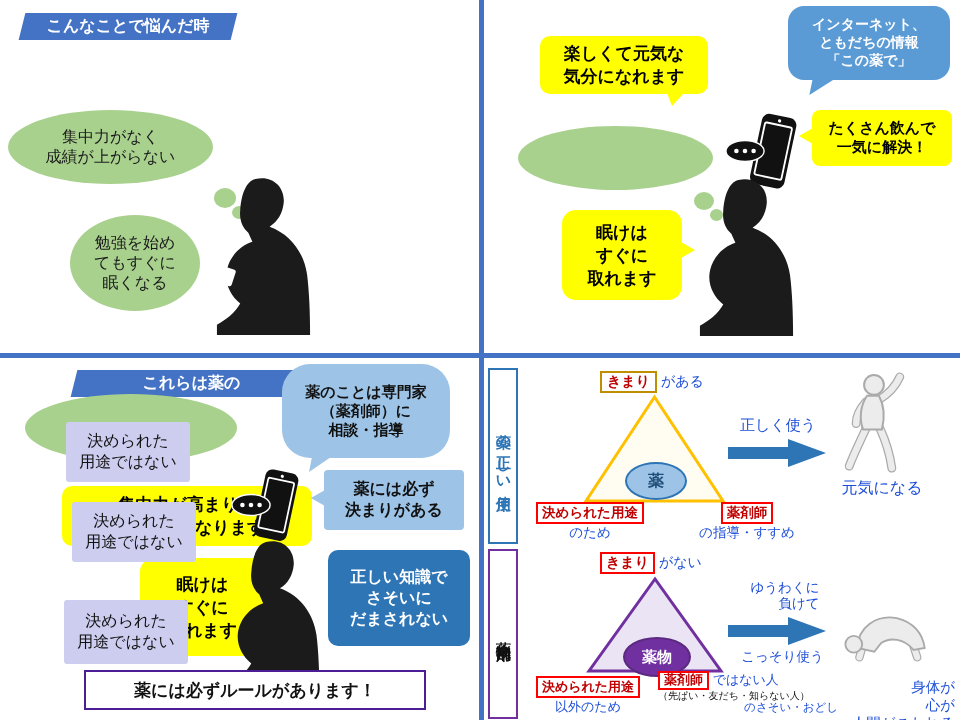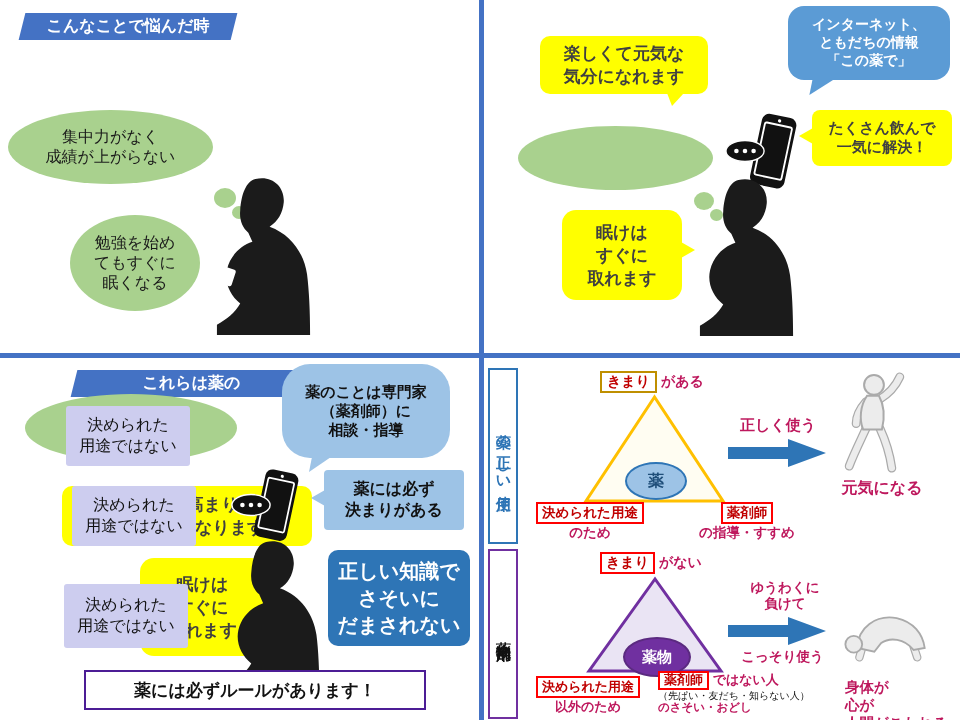--- a/index.html
+++ b/index.html
@@ -9,31 +9,31 @@
   }
   .abs{position:absolute;}
   .center{display:flex;align-items:center;justify-content:center;text-align:center;}
   .pre{white-space:pre-line;}
   .divider{background:#4472C4;}
   .banner{background:#4472C4;transform:skewX(-14deg);}
   .banner .in{transform:skewX(14deg);color:#fff;font-weight:bold;font-size:16px;width:100%;}
   .cloud{background:#A9D18E;border-radius:50%;}
   .cloudtxt{font-size:16px;color:#1a1a1a;line-height:1.25;}
   .dotc{background:#A9D18E;border-radius:50%;}
-  .yellow{background:#FFFF00;border-radius:10px;font-weight:bold;color:#404040;}
+  .yellow{background:#FFFF00;border-radius:10px;font-weight:bold;color:#000000;}
   .bluebubble{background:#5B9BD5;border-radius:16px;color:#fff;font-weight:bold;}
   .ltblue{background:#9DC3E6;color:#111;}
   .dkblue{background:#2E75B6;color:#fff;font-weight:bold;border-radius:10px;}
-  .lav{background:#CDCDEF;border-radius:3px;color:#111;font-size:16px;line-height:1.3;}
+  .lav{background:#CDCDEF;border-radius:3px;color:#111;font-size:16px;line-height:1.3;margin-top:16px;}
   .tail{position:absolute;width:0;height:0;}
   .footerbox{background:#fff;border:2px solid #4c1d95;font-weight:bold;font-size:17px;color:#111;}
   .vlabel{background:#fff;writing-mode:vertical-rl;text-orientation:upright;font-weight:bold;font-size:15px;letter-spacing:2px;display:flex;align-items:center;justify-content:center;}
   .redbox{border:2px solid #FF0000;color:#C00000;font-weight:bold;padding:0 4px;display:inline-block;background:#fff;}
   .goldbox{border:2px solid #BF8F00;color:#C00000;font-weight:bold;padding:0 5px;display:inline-block;background:#fff;}
-  .blacktxt{color:#be185d;font-weight:bold;}
+  .blacktxt{color:#1d4ed8;font-weight:normal;text-align:right;}
   .small{font-size:10px;}
 </style>
 </head>
 <body>
 
 <div id="slide">
 
   <div class="abs divider" style="left:479px;top:0;width:5px;height:720px;"></div>
   <div class="abs divider" style="left:0;top:353px;width:960px;height:5px;"></div>
 
@@ -148,21 +148,21 @@
     <div class="tail" style="left:-13px;top:20px;border-top:8px solid transparent;border-bottom:8px solid transparent;border-right:14px solid #9DC3E6;"></div>
   </div>
 
   <div class="abs ltblue center" style="left:282px;top:364px;width:168px;height:94px;border-radius:28px;font-size:15px;font-weight:bold;z-index:3;">
     <span class="pre">薬のことは専門家
 （薬剤師）に
 相談・指導</span>
     <div class="tail" style="left:26px;bottom:-14px;border-top:15px solid #9DC3E6;border-left:5px solid transparent;border-right:14px solid transparent;transform:skewX(-28deg);"></div>
   </div>
 
-  <div class="abs dkblue center" style="left:328px;top:550px;width:142px;height:96px;font-size:20px;z-index:3;">
+  <div class="abs dkblue center" style="left:328px;top:550px;width:142px;height:96px;font-size:16px;z-index:3;">
     <span class="pre">正しい知識で
 さそいに
 だまされない</span>
   </div>
 
   <div class="abs" style="left:254px;top:468px;width:44px;height:76px;transform:rotate(12deg);z-index:2;">
     <svg viewBox="0 0 50 84" width="44" height="76">
       <rect x="6" y="2" width="38" height="78" rx="8" fill="#111"></rect>
       <rect x="10" y="12" width="30" height="58" rx="2" fill="none" stroke="#fff" stroke-width="2"></rect>
       <circle cx="25" cy="7.5" r="1.8" fill="#fff"></circle>

